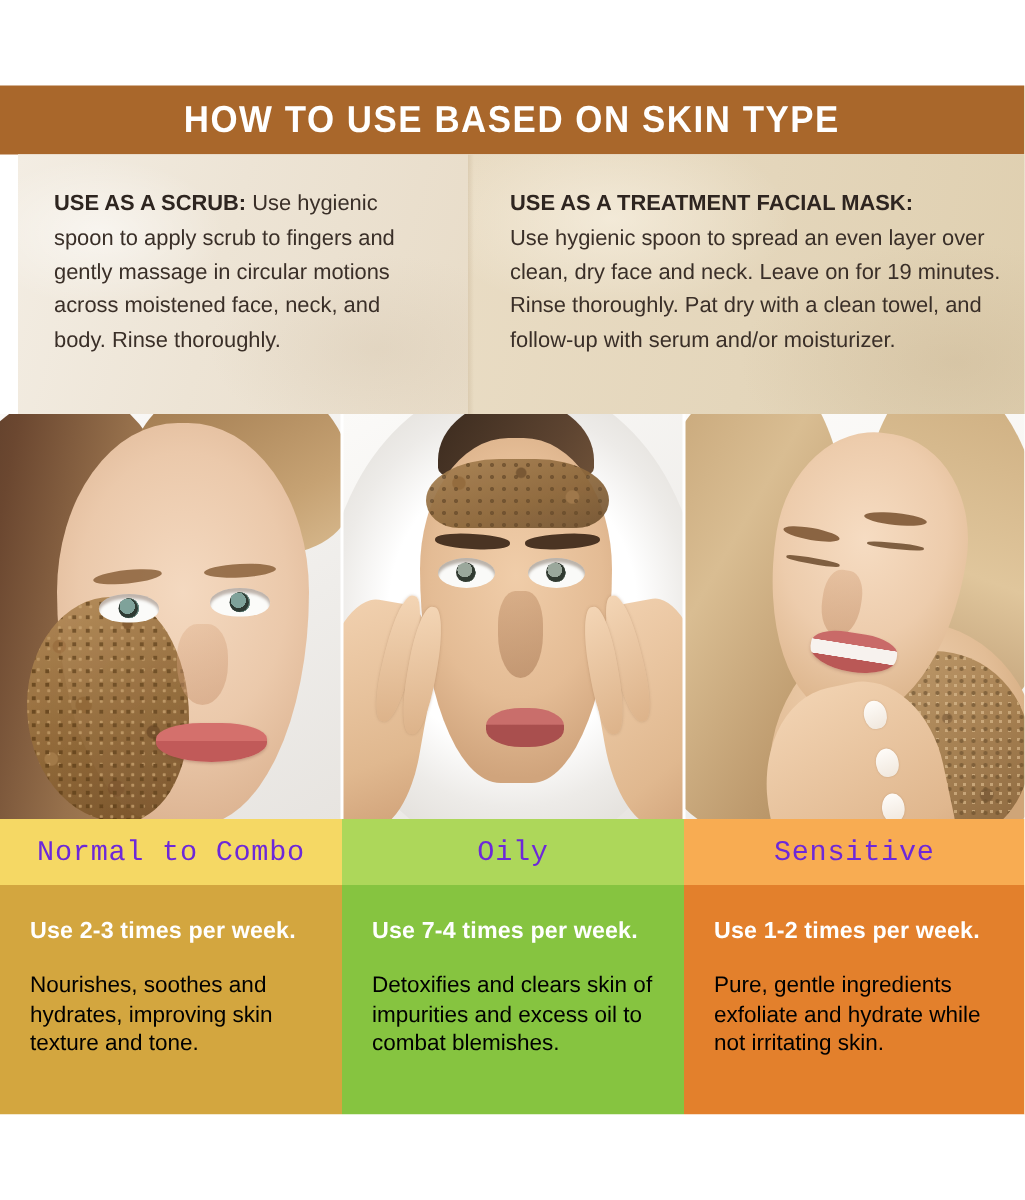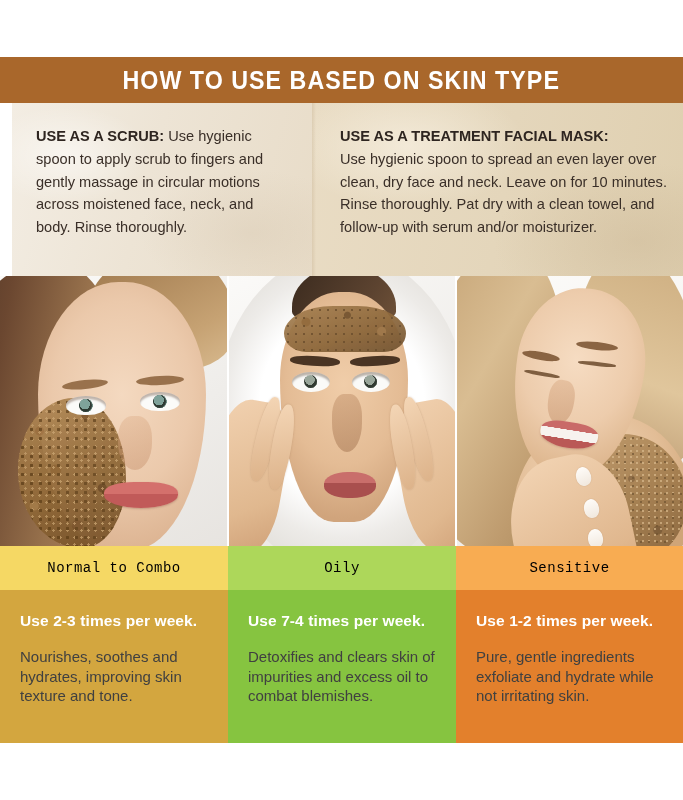--- a/index.html
+++ b/index.html
@@ -271,40 +271,40 @@
 
   .photo-sep{position:absolute;top:0;width:2px;height:100%;background:#FFFFFF;z-index:5;}
 
   
   .labels{
     position:absolute;left:0;top:546px;width:683px;height:44px;display:flex;
   }
   .label{
     display:flex;align-items:center;justify-content:center;
     font-family:"Liberation Mono","DejaVu Sans Mono",monospace;
-    font-size:14px;color:#000000;letter-spacing:.5px;
+    font-size:19px;color:#6d28d9;letter-spacing:.5px;
   }
   .label.c1{width:228px;background:#F5D864;}
   .label.c2{width:228px;background:#ADD75A;}
   .label.c3{width:227px;background:#F8AC52;}
 
   
   .panels{
     position:absolute;left:0;top:590px;width:683px;height:153px;display:flex;
   }
   .panel{position:relative;padding:22px 18px 0 20px;box-sizing:border-box;}
   .panel.c1{width:228px;background:#D3A63F;}
   .panel.c2{width:228px;background:#86C440;}
   .panel.c3{width:227px;background:#E3802C;}
   .panel-head{
     color:#FFFFFF;font-weight:700;font-size:15.5px;line-height:1.2;
     margin:0 0 16px 0;letter-spacing:.1px;
   }
   .panel-body{
-    color:#404040;font-size:15px;line-height:1.33;font-weight:400;
+    color:#000000;font-size:15px;line-height:1.33;font-weight:400;
   }
 
   .bottom-white{position:absolute;left:0;top:743px;width:683px;height:57px;background:#fff;}
   .top-white{position:absolute;left:0;top:0;width:683px;height:57px;background:#fff;}
 </style>
 </head>
 <body>
 
 <div class="page">
 
@@ -317,21 +317,21 @@
   <div class="instructions">
 
     <div class="paper-col left">
       <div class="instr-body">
         <span class="instr-lead">USE AS A SCRUB:</span><span> Use hygienic spoon to apply scrub to fingers and gently massage in circular motions across moistened face, neck, and body. Rinse thoroughly.</span>
       </div>
     </div>
 
     <div class="paper-col right">
       <div class="instr-body">
-        <span class="instr-lead block">USE AS A TREATMENT FACIAL MASK:</span><span>Use hygienic spoon to spread an even layer over clean, dry face and neck. Leave on for 10 minutes. Rinse thoroughly. Pat dry with a clean towel, and follow-up with serum and/or moisturizer.</span>
+        <span class="instr-lead block">USE AS A TREATMENT FACIAL MASK:</span><span>Use hygienic spoon to spread an even layer over clean, dry face and neck. Leave on for 19 minutes. Rinse thoroughly. Pat dry with a clean towel, and follow-up with serum and/or moisturizer.</span>
       </div>
     </div>
 
   </div>
 
   <div class="photos">
 
     <div class="photo p1">
       <div class="bg-white"></div>
       <div class="hair"></div>

